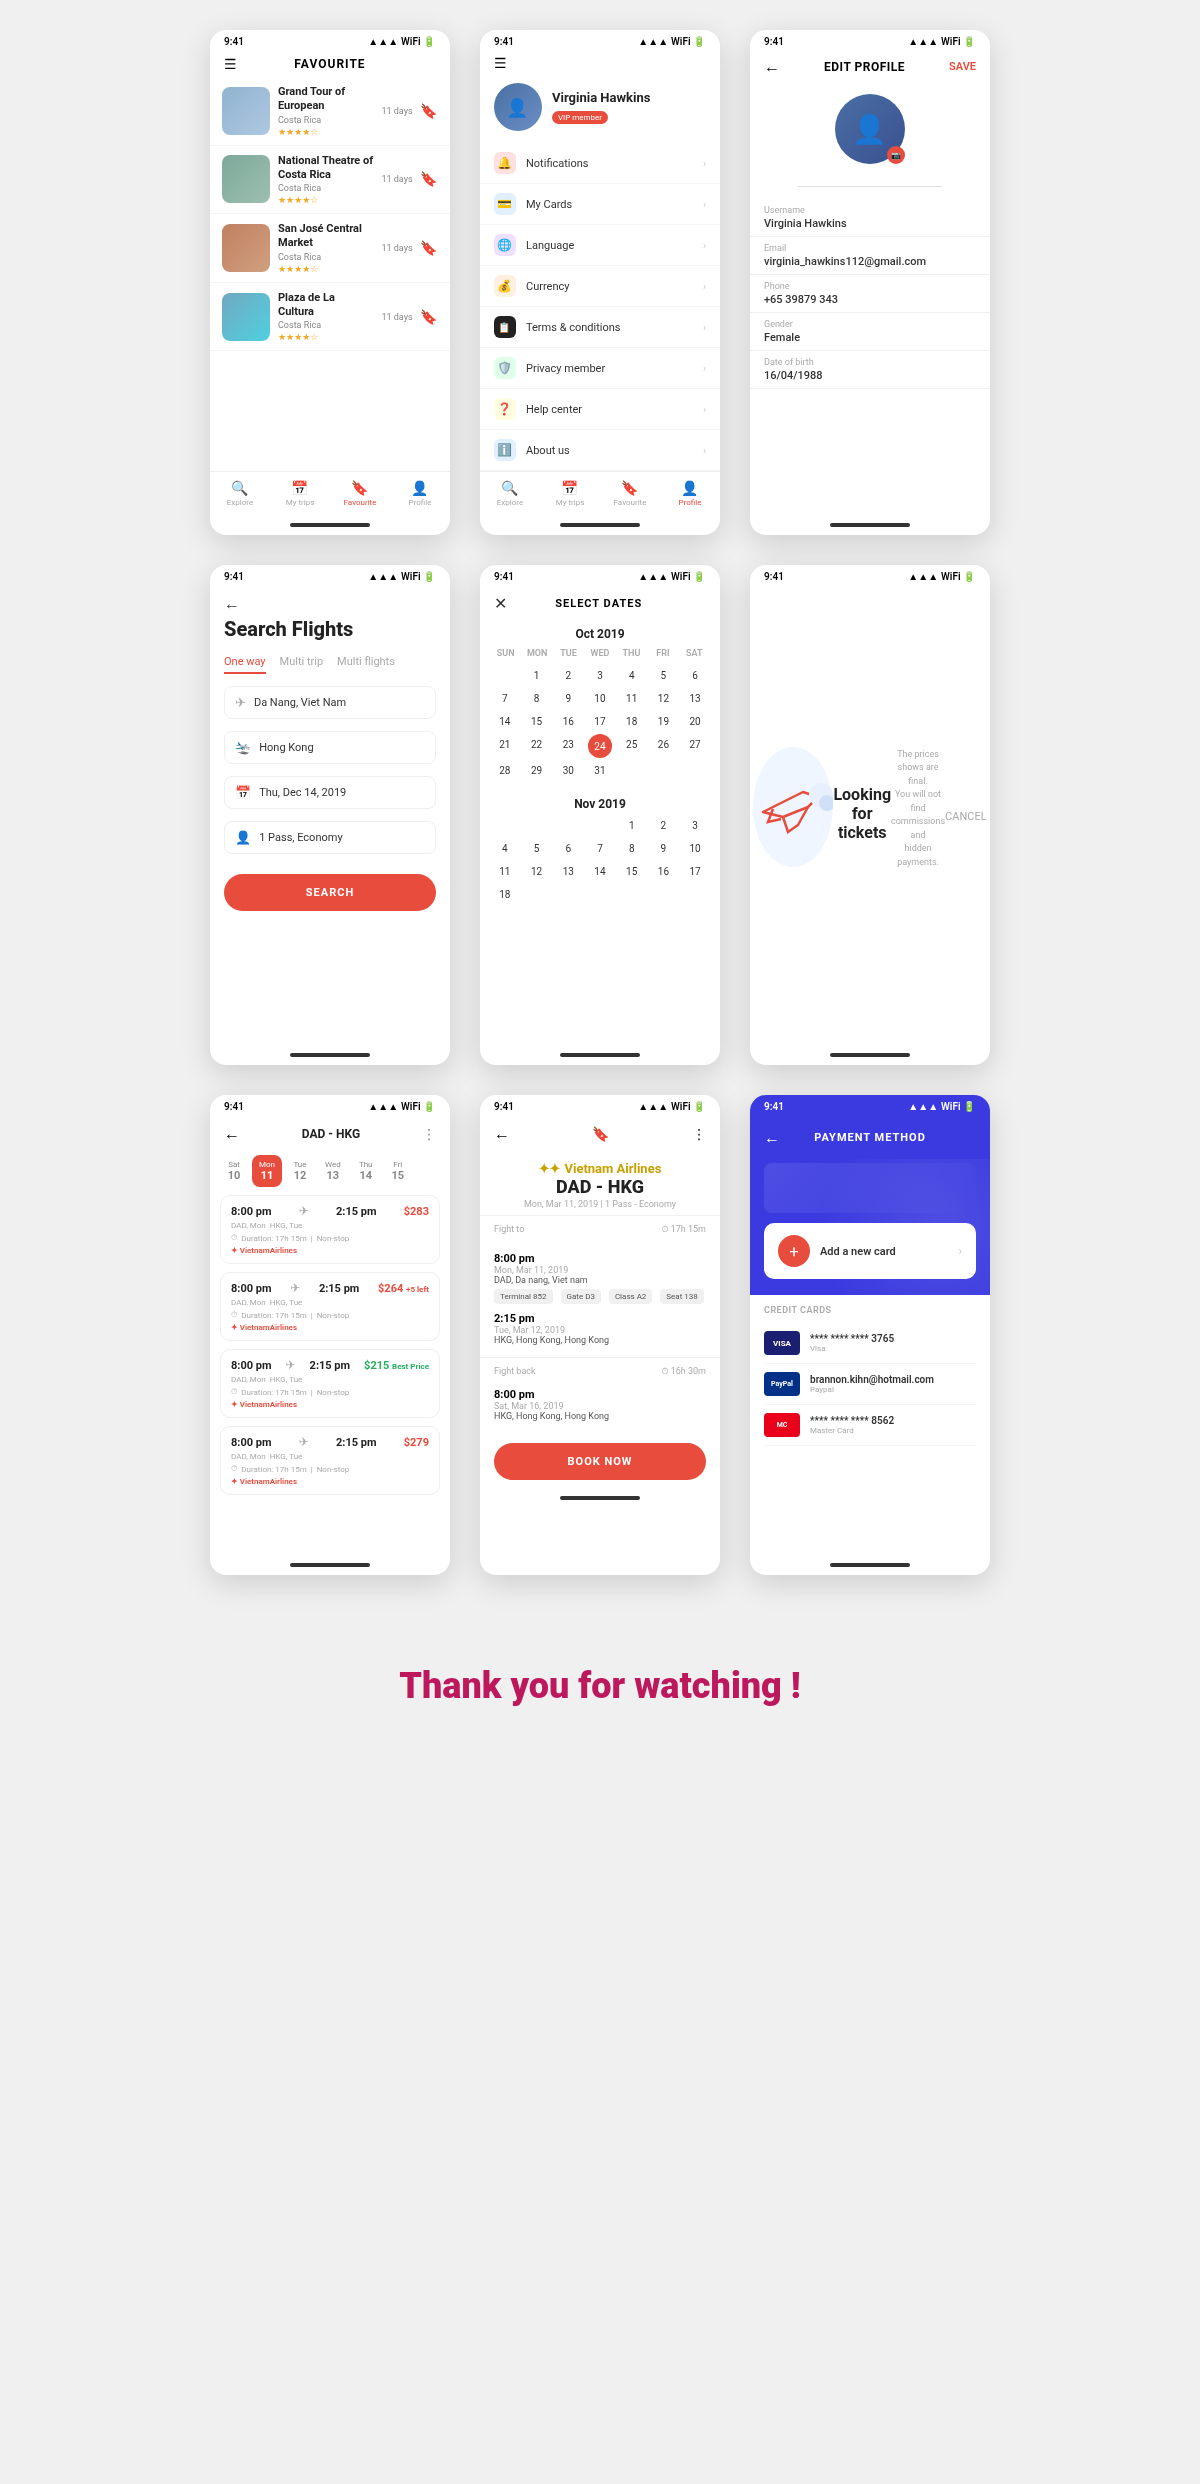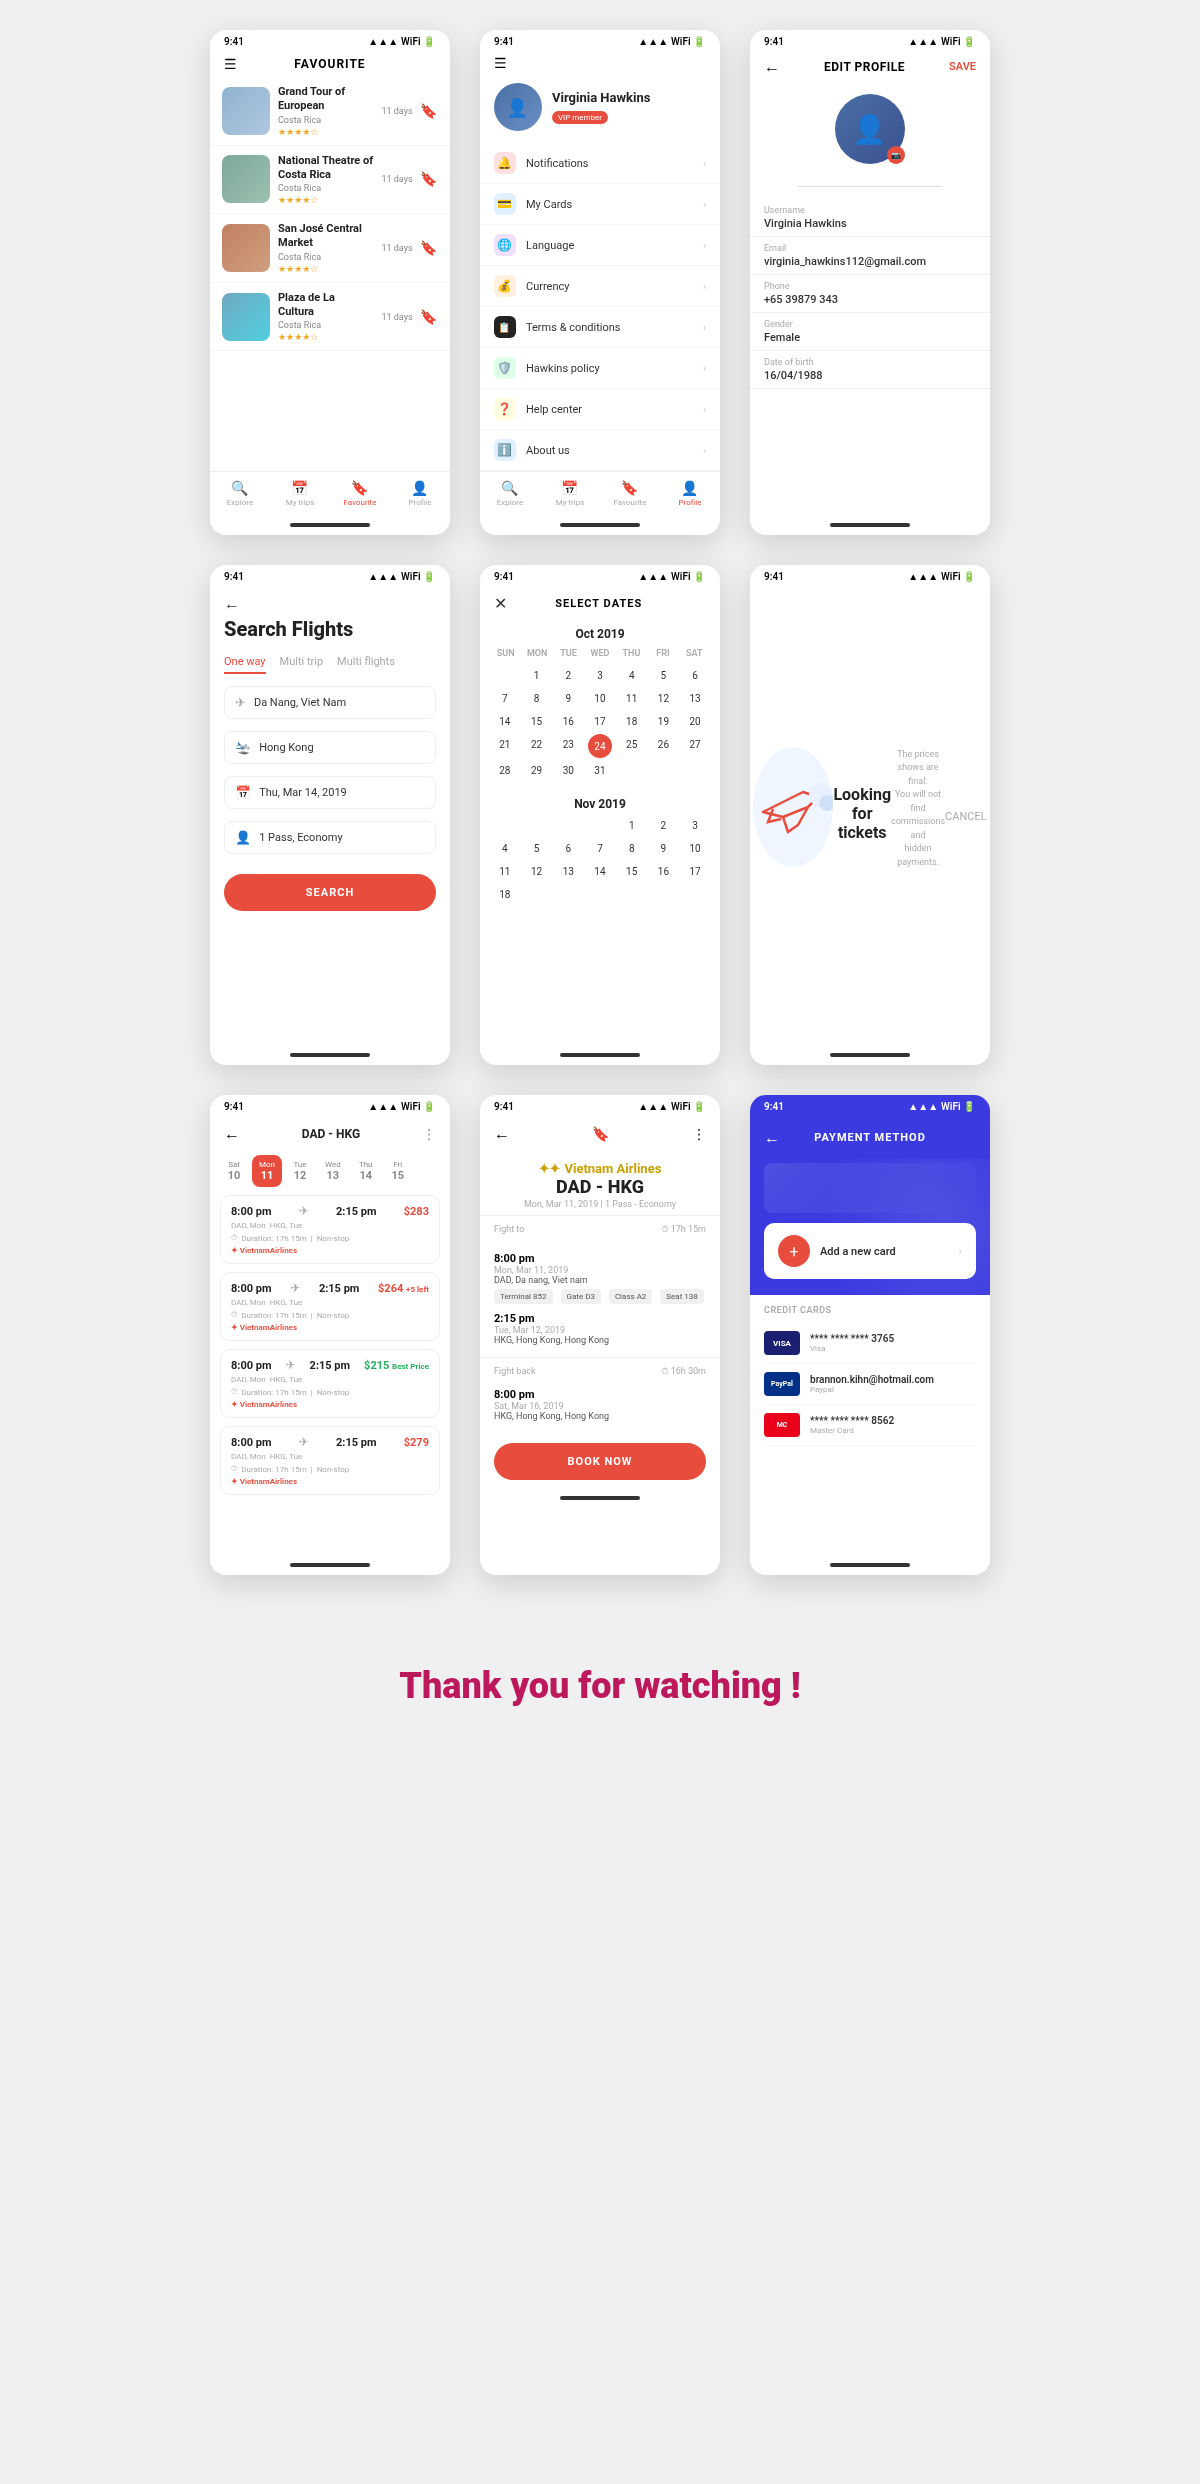--- a/index.html
+++ b/index.html
@@ -643,21 +643,21 @@
           <span class="menu-item-label">Currency</span>
           <span class="menu-chevron">›</span>
         </div>
         <div class="menu-item">
           <div class="menu-item-icon icon-dark" style="font-size:10px;">📋</div>
           <span class="menu-item-label">Terms &amp; conditions</span>
           <span class="menu-chevron">›</span>
         </div>
         <div class="menu-item">
           <div class="menu-item-icon icon-green">🛡️</div>
-          <span class="menu-item-label">Hawkins policy</span>
+          <span class="menu-item-label">Privacy member</span>
           <span class="menu-chevron">›</span>
         </div>
         <div class="menu-item">
           <div class="menu-item-icon icon-yellow">❓</div>
           <span class="menu-item-label">Help center</span>
           <span class="menu-chevron">›</span>
         </div>
         <div class="menu-item">
           <div class="menu-item-icon icon-blue">ℹ️</div>
           <span class="menu-item-label">About us</span>
@@ -756,21 +756,21 @@
       <div class="flight-field">
         <span class="field-icon">✈</span>
         <span class="field-text">Da Nang, Viet Nam</span>
       </div>
       <div class="flight-field">
         <span class="field-icon">🛬</span>
         <span class="field-text">Hong Kong</span>
       </div>
       <div class="flight-field">
         <span class="field-icon">📅</span>
-        <span class="field-text">Thu, Mar 14, 2019</span>
+        <span class="field-text">Thu, Dec 14, 2019</span>
       </div>
       <div class="flight-field">
         <span class="field-icon">👤</span>
         <span class="field-text">1 Pass, Economy</span>
       </div>
       <div class="search-btn">SEARCH</div>
       <div class="home-indicator" style="margin-top:auto;"></div>
     </div>
 
     <div class="phone" style="min-height:500px;">

